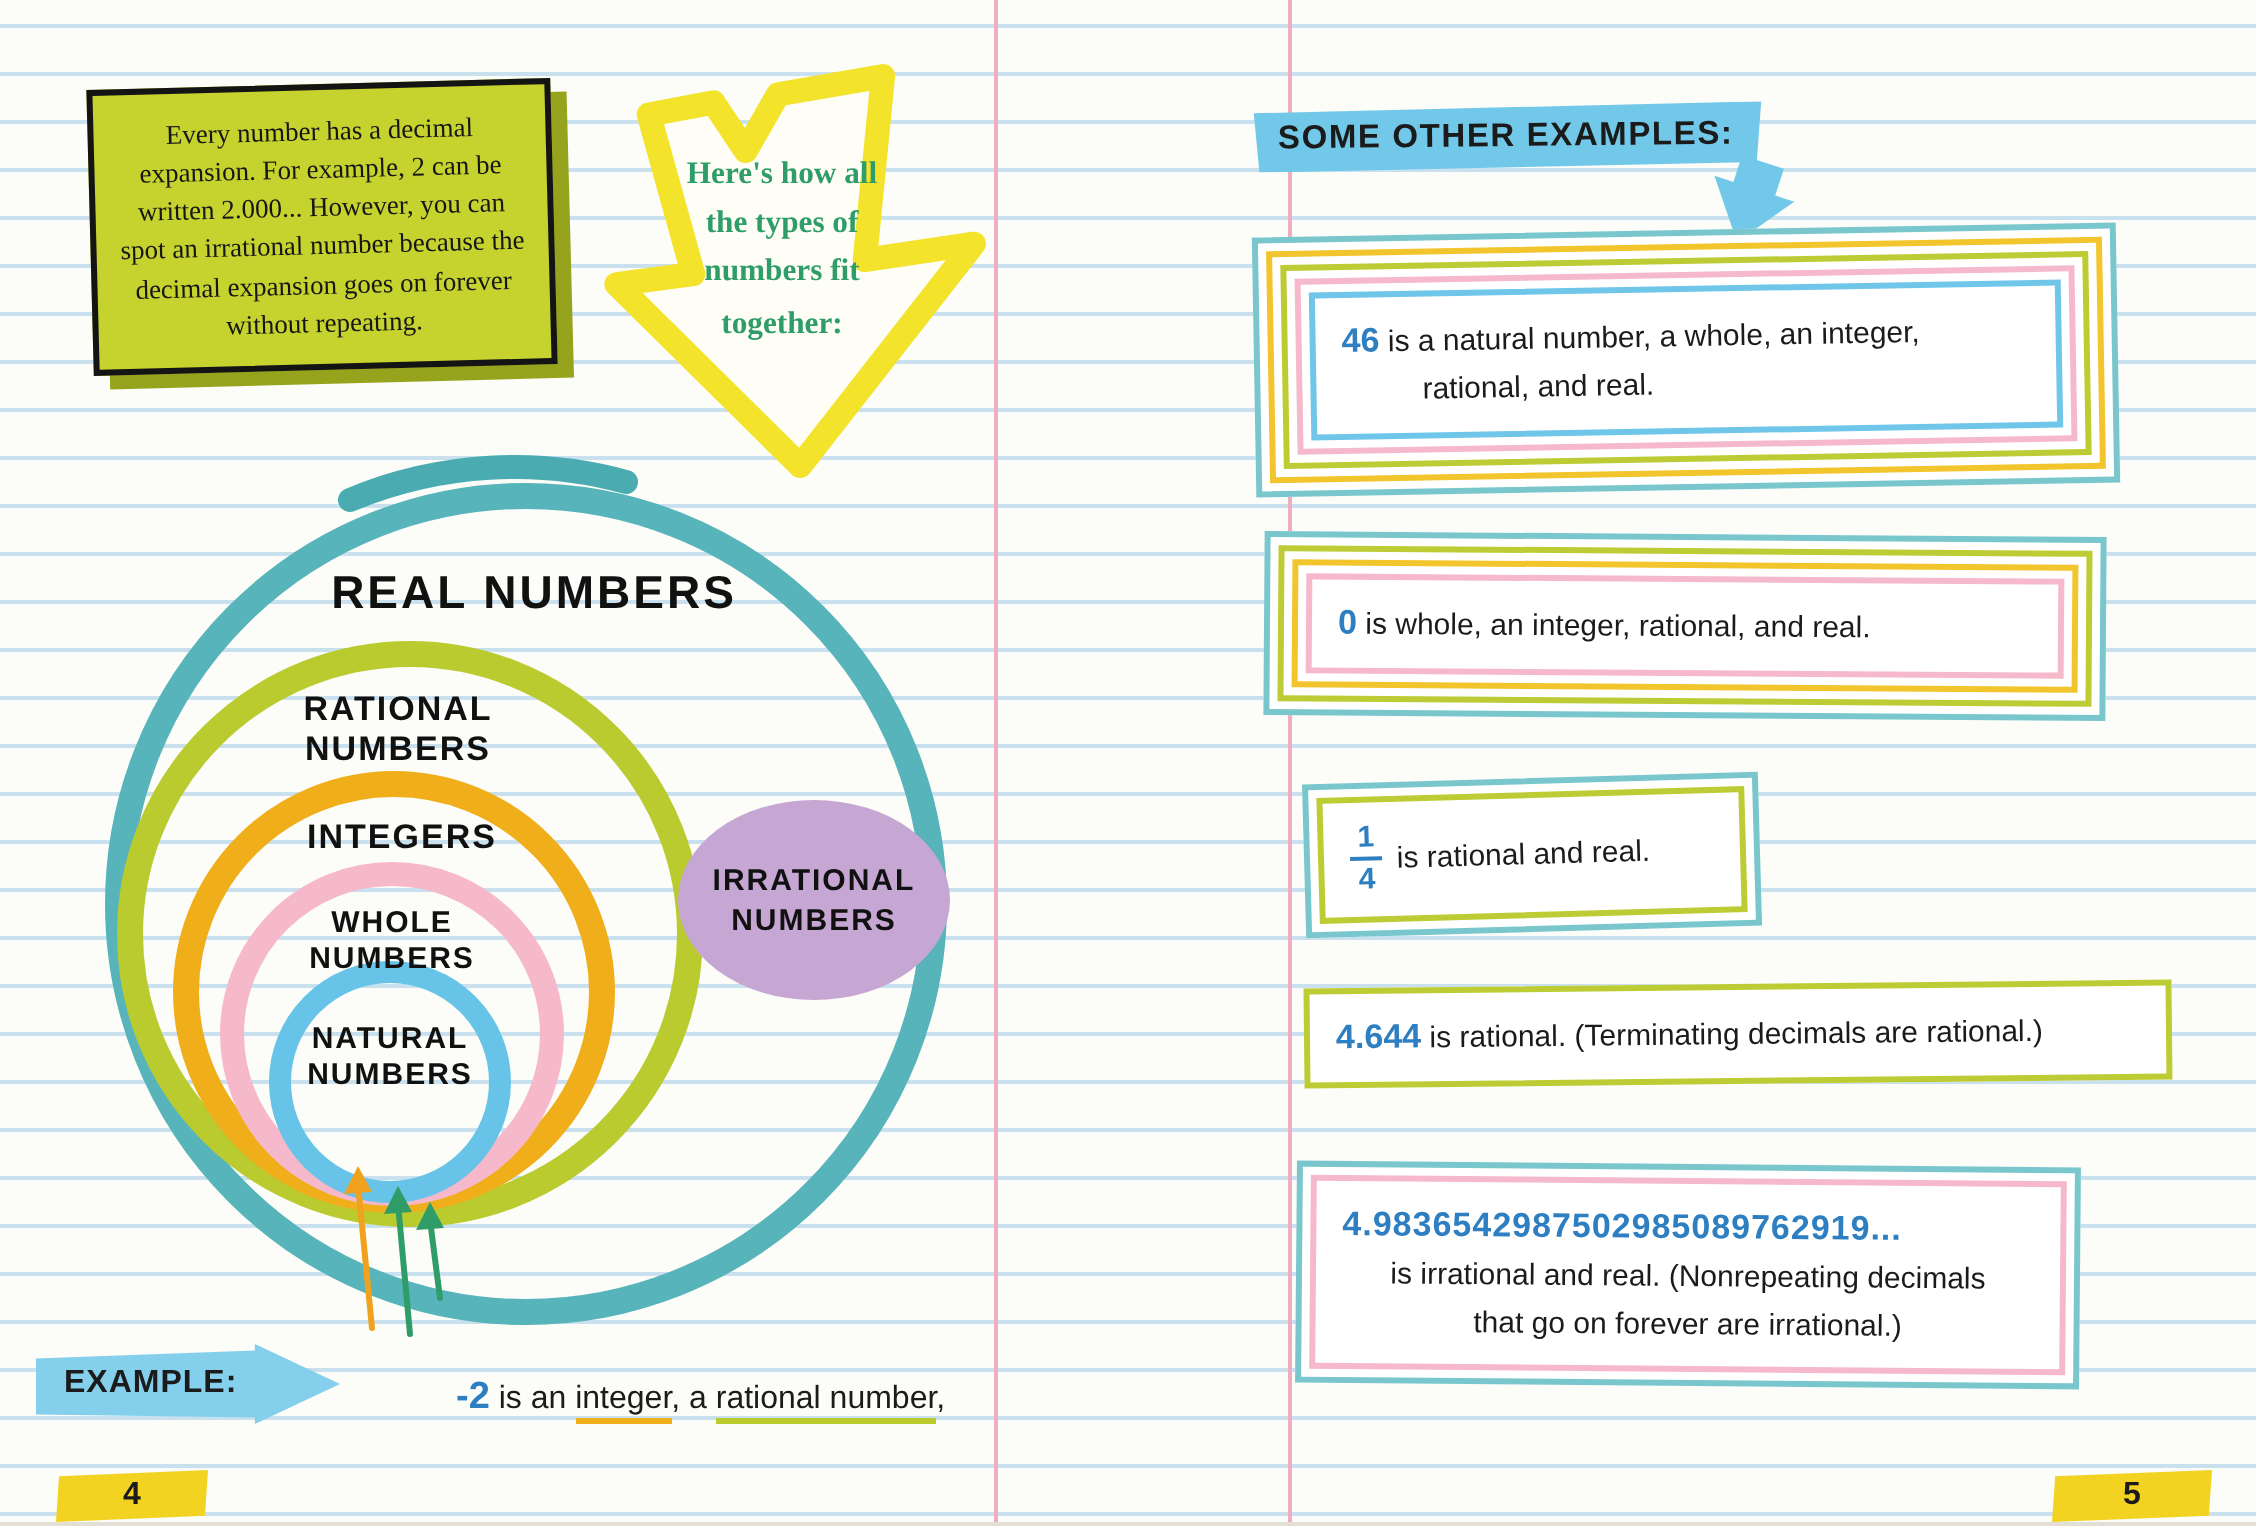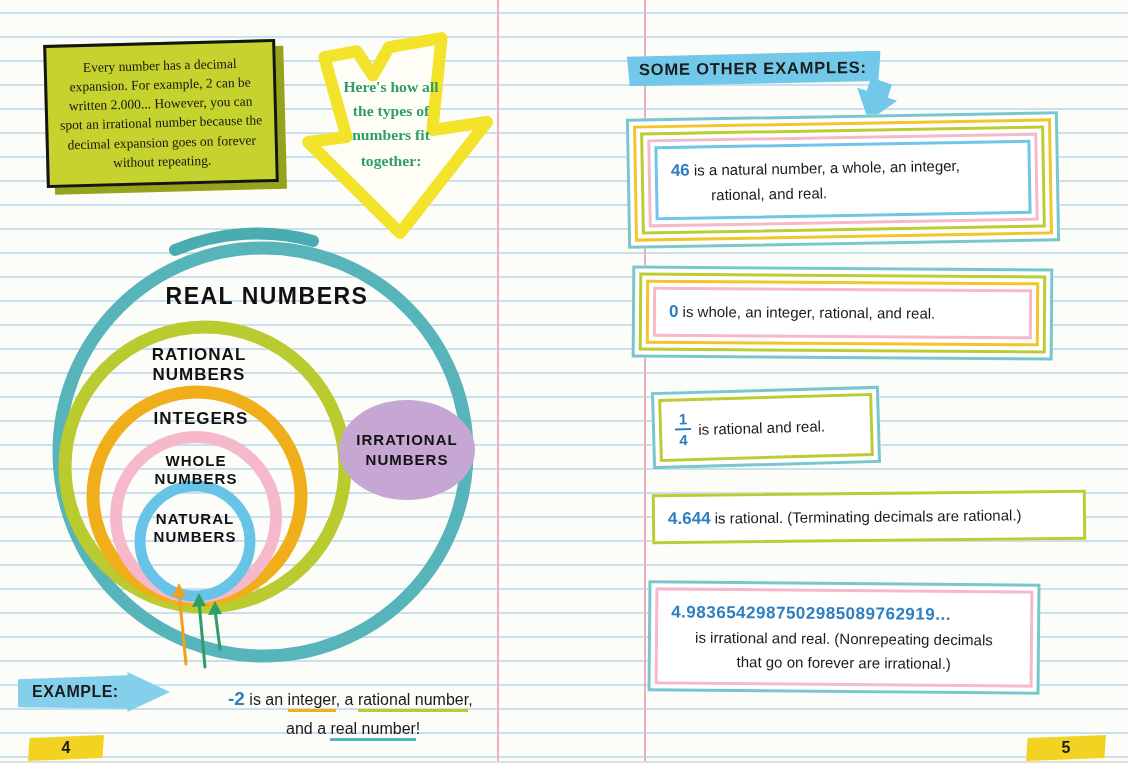--- a/index.html
+++ b/index.html
@@ -142,23 +142,20 @@
     <polygon points="190,375 183,389 197,388" fill="#2f9d68"></polygon>
   </g>
 </svg>
 
 <div class="example-banner">EXAMPLE:</div>
 
 <div class="example-sentence">
   <div>
     <span class="num-inline">-2</span><span> is an </span><span class="u-orange">integer</span><span>, a </span><span class="u-olive">rational number</span><span>,</span>
   </div>
-  <div class="ex-l2">
-    <span>and a </span><span class="u-teal">real number</span><span>!</span>
-  </div>
 </div>
 
 <div class="page-num left">4</div>
 
 <div class="examples-header">SOME OTHER EXAMPLES:</div>
 
 <svg class="header-arrow" viewBox="0 0 58 44">
   <g transform="rotate(18 29 21)" fill="#72c8e9">
     <rect x="18" y="0" width="22" height="16"></rect>
     <polygon points="8,14 50,14 29,42"></polygon>

